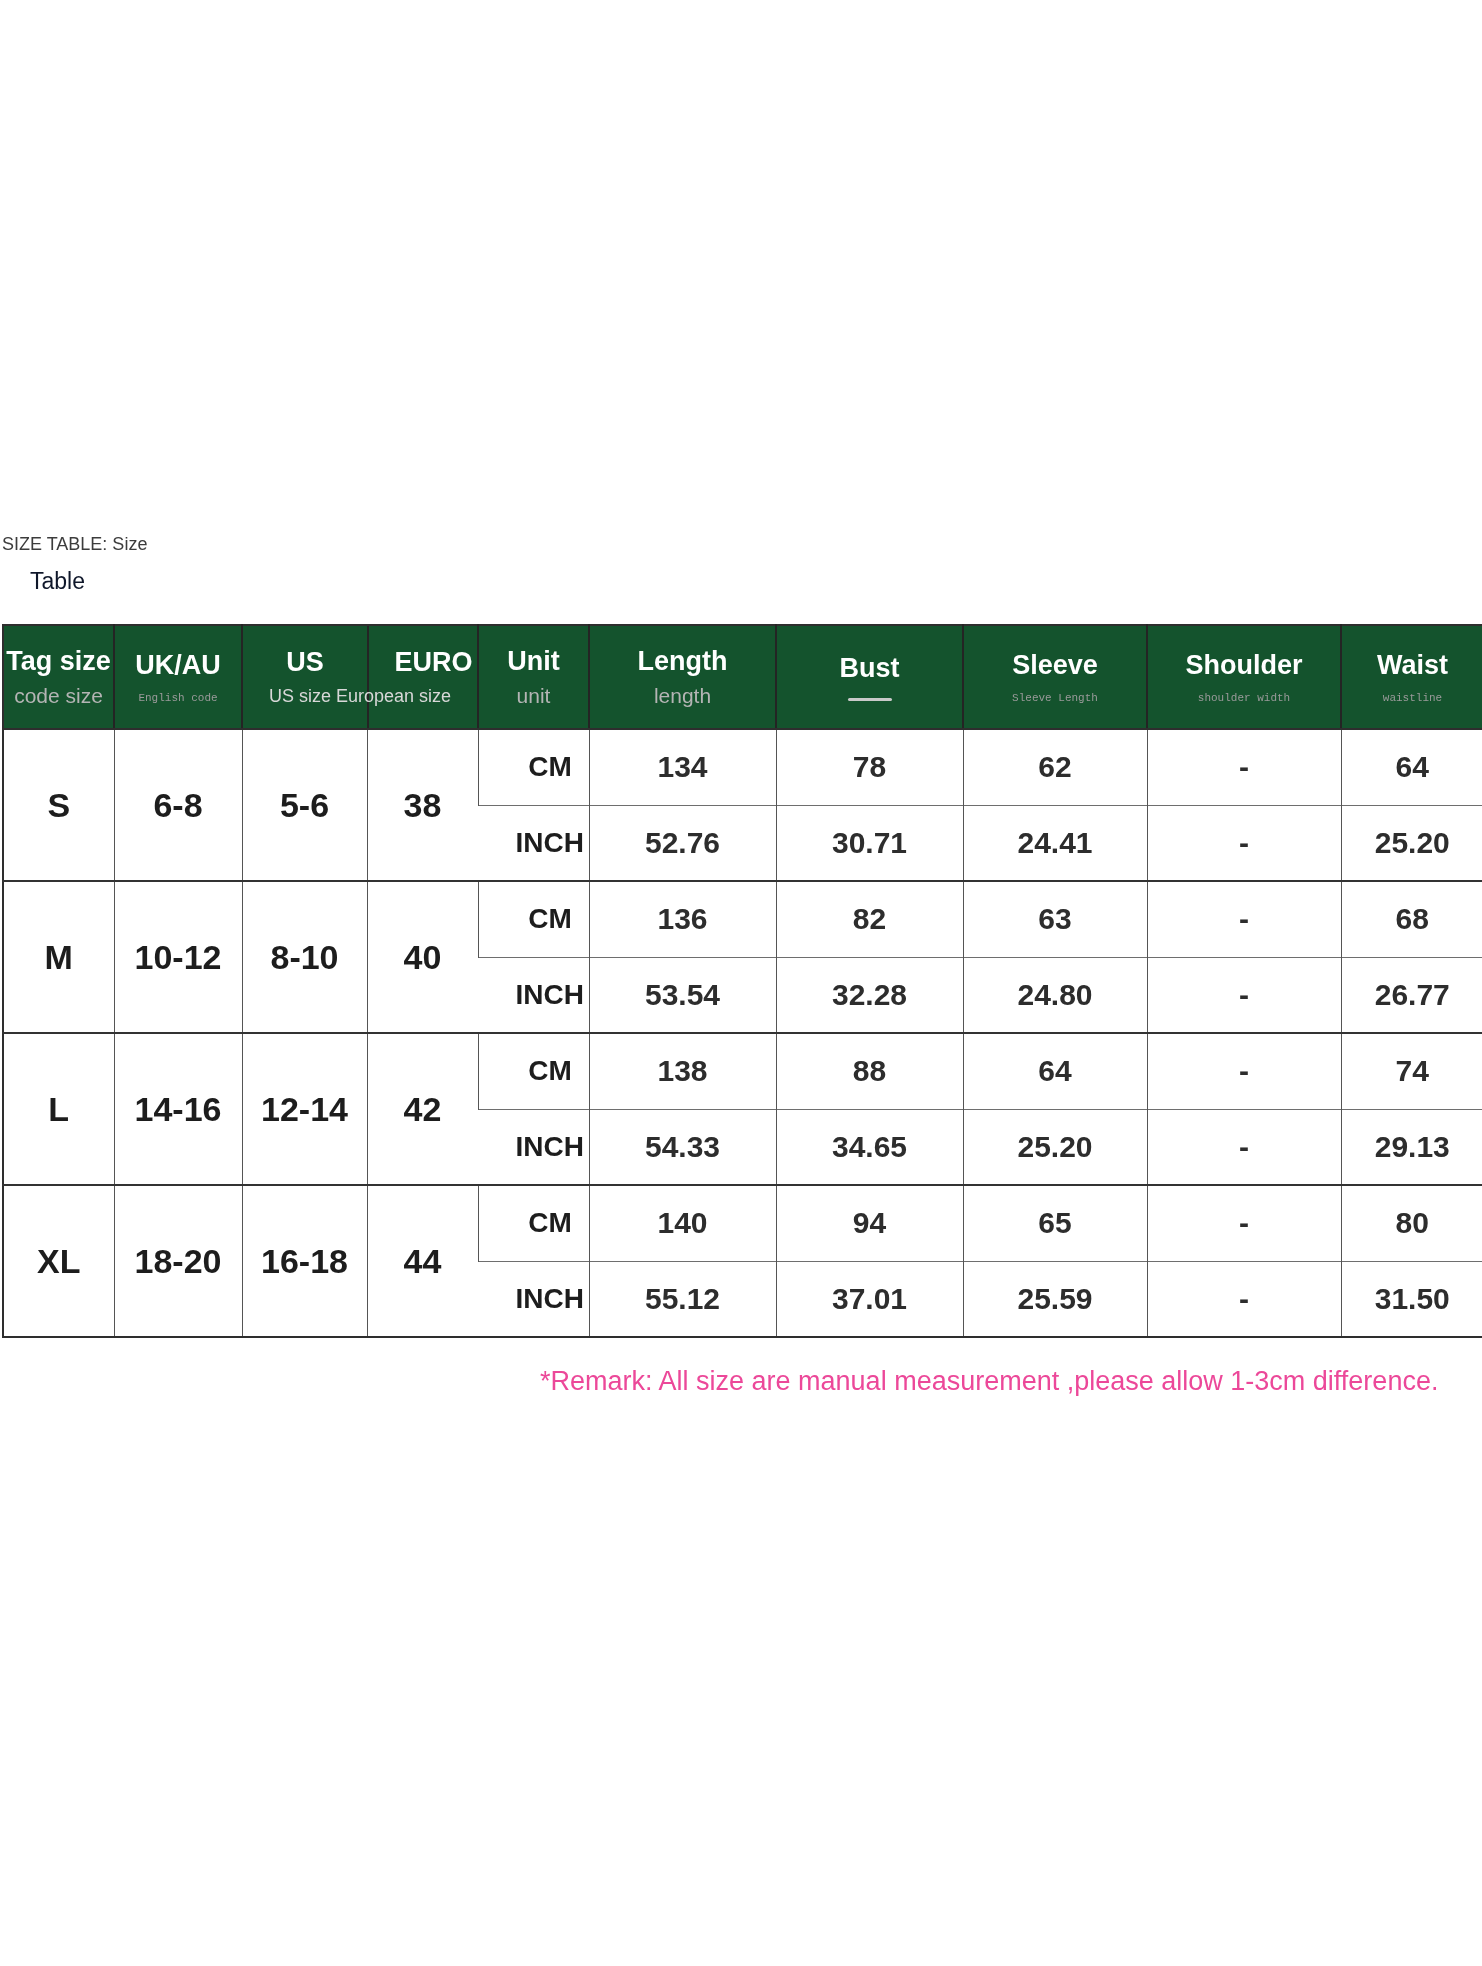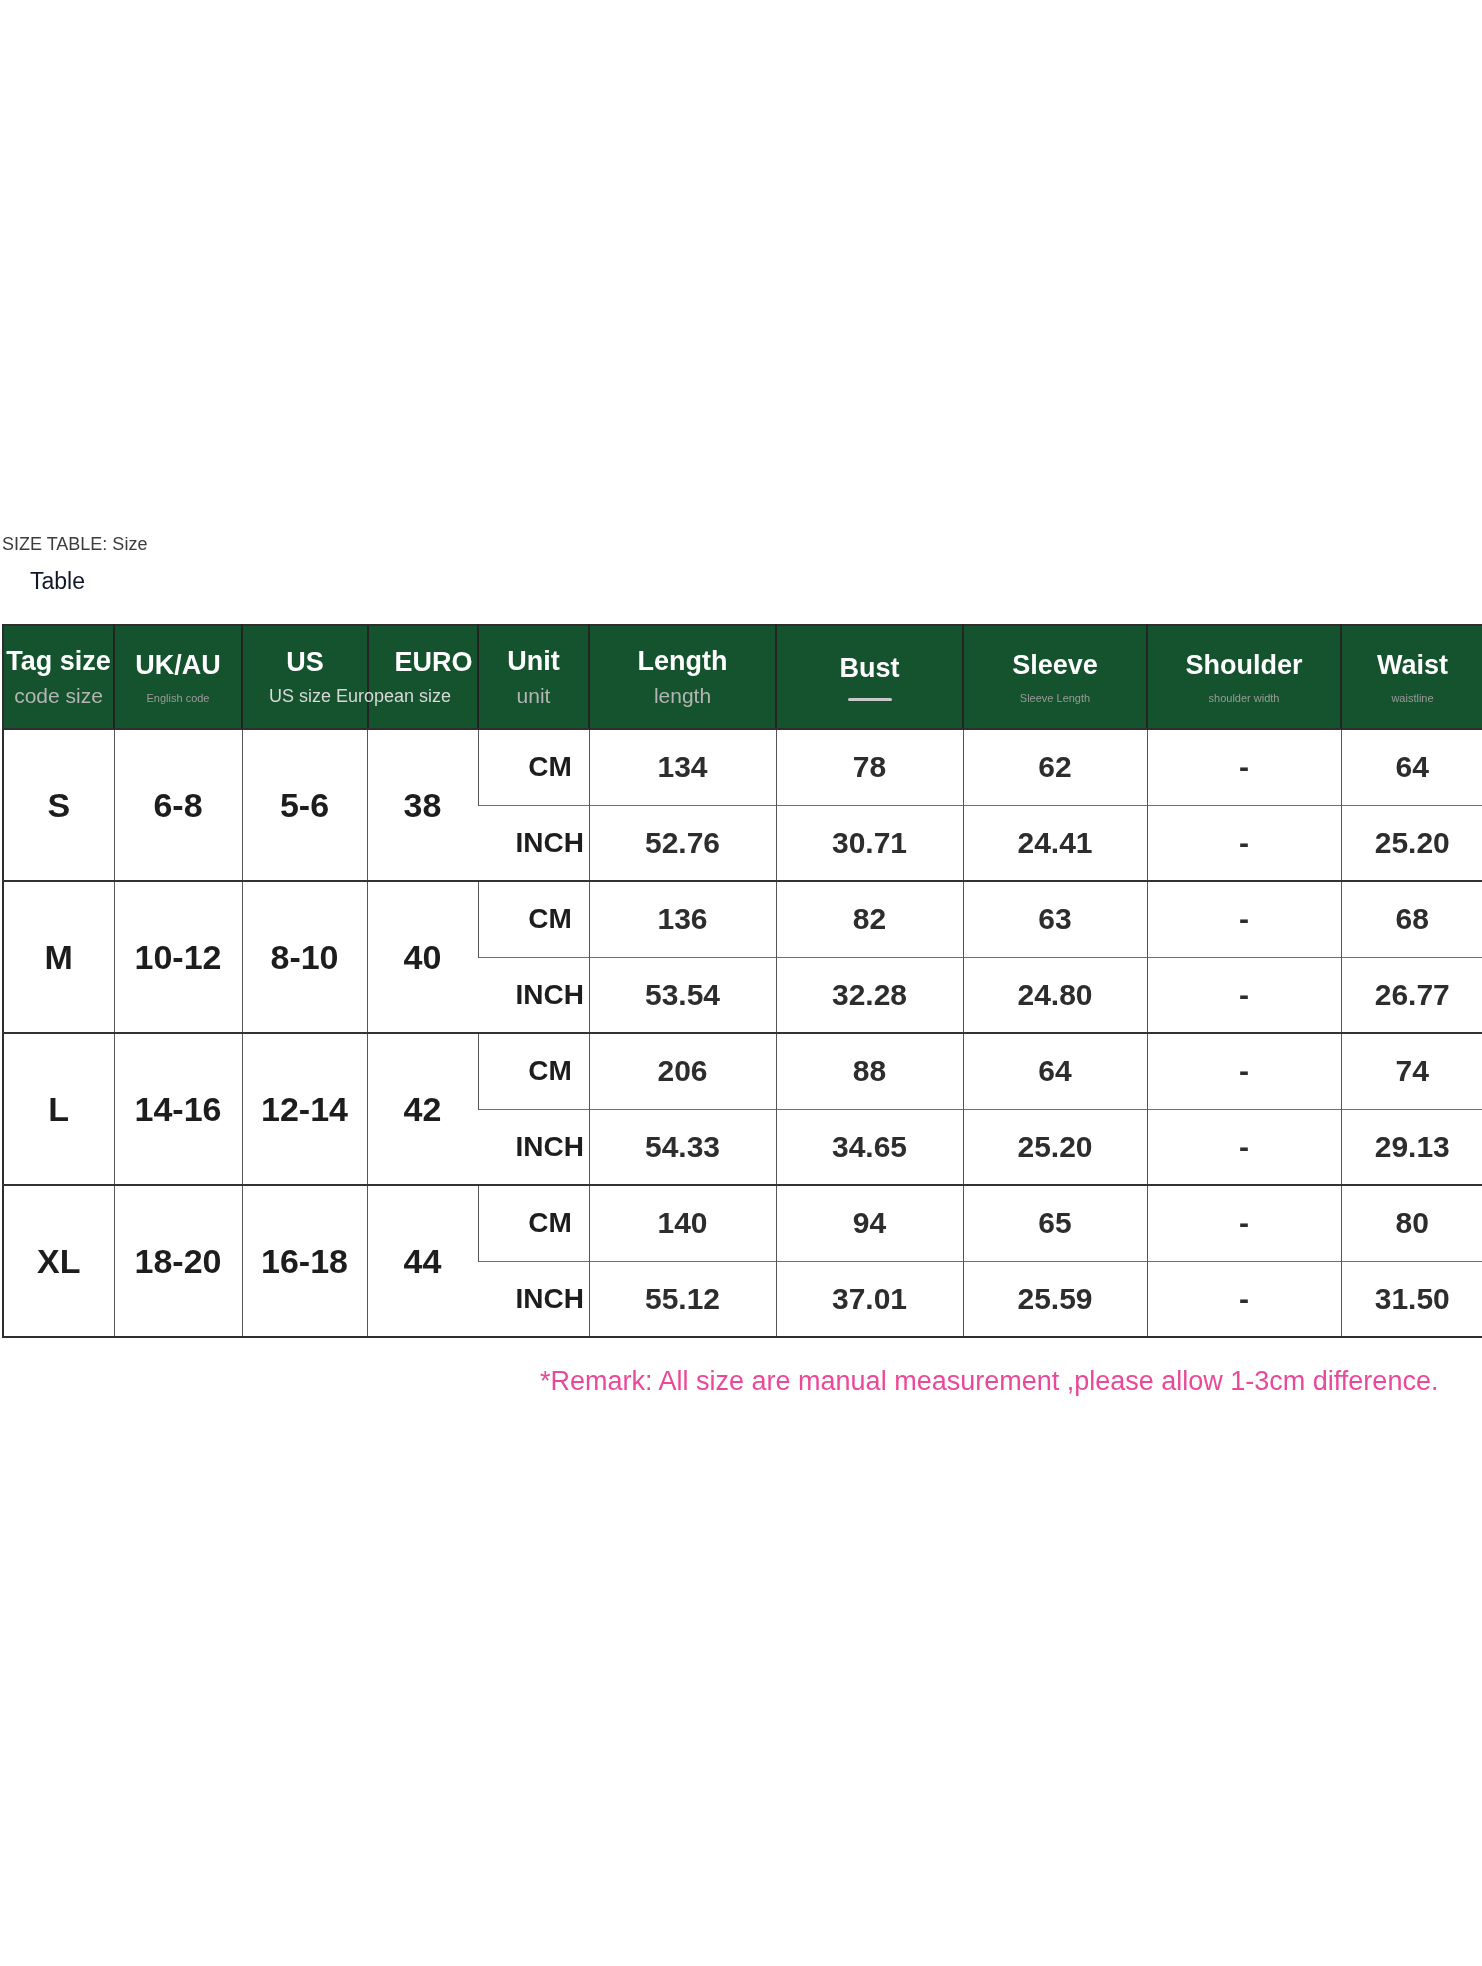--- a/index.html
+++ b/index.html
@@ -31,21 +31,21 @@
     border-left: 2px solid #242424;
     border-bottom: 2px solid #2e2e2e;
     vertical-align: middle;
     text-align: center;
     position: relative;
     font-weight: 600;
   }
   .size-table th:first-child { border-left: none; }
   .th-main { font-size: 27px; color: #ffffff; line-height: 1.15; }
   .th-sub-mid { font-size: 21px; color: #b4b4b4; font-weight: 400; margin-top: 6px; }
-  .th-sub-tiny { font-size: 11px; color: #9a9a9a; font-weight: 400; margin-top: 10px; }
+  .th-sub-tiny { font-size: 11px; color: #9a9a9a; font-weight: 400; margin-top: 10px; font-family: Liberation Mono, monospace; }
   .bust-underline {
     width: 44px; height: 3px; background: #c9c9c9;
     margin: 14px auto 0 auto; border-radius: 2px;
   }
   .us-euro-cell .pair { display: flex; position: relative; z-index: 1; }
   .us-euro-cell .pair span:nth-child(1) { width: 53%; }
   .us-euro-cell .pair span:nth-child(2) { width: 47%; padding-left: 23px; }
   .us-euro-cell .vline {
     position: absolute; left: 52.9%; top: 0; bottom: 0;
     width: 2px; background: #242424; z-index: 0;
@@ -178,21 +178,21 @@
       <td class="c-num">-</td>
       <td class="c-num">26.77</td>
     </tr>
 
     <tr class="group-start">
       <td class="c-size" rowspan="2">L</td>
       <td class="c-size" rowspan="2">14-16</td>
       <td class="c-size" rowspan="2">12-14</td>
       <td class="c-size" rowspan="2">42</td>
       <td class="c-unit">CM</td>
-      <td class="c-num">206</td>
+      <td class="c-num">138</td>
       <td class="c-num">88</td>
       <td class="c-num">64</td>
       <td class="c-num">-</td>
       <td class="c-num">74</td>
     </tr>
     <tr class="sub-row">
       <td class="c-unit">INCH</td>
       <td class="c-num">54.33</td>
       <td class="c-num">34.65</td>
       <td class="c-num">25.20</td>

